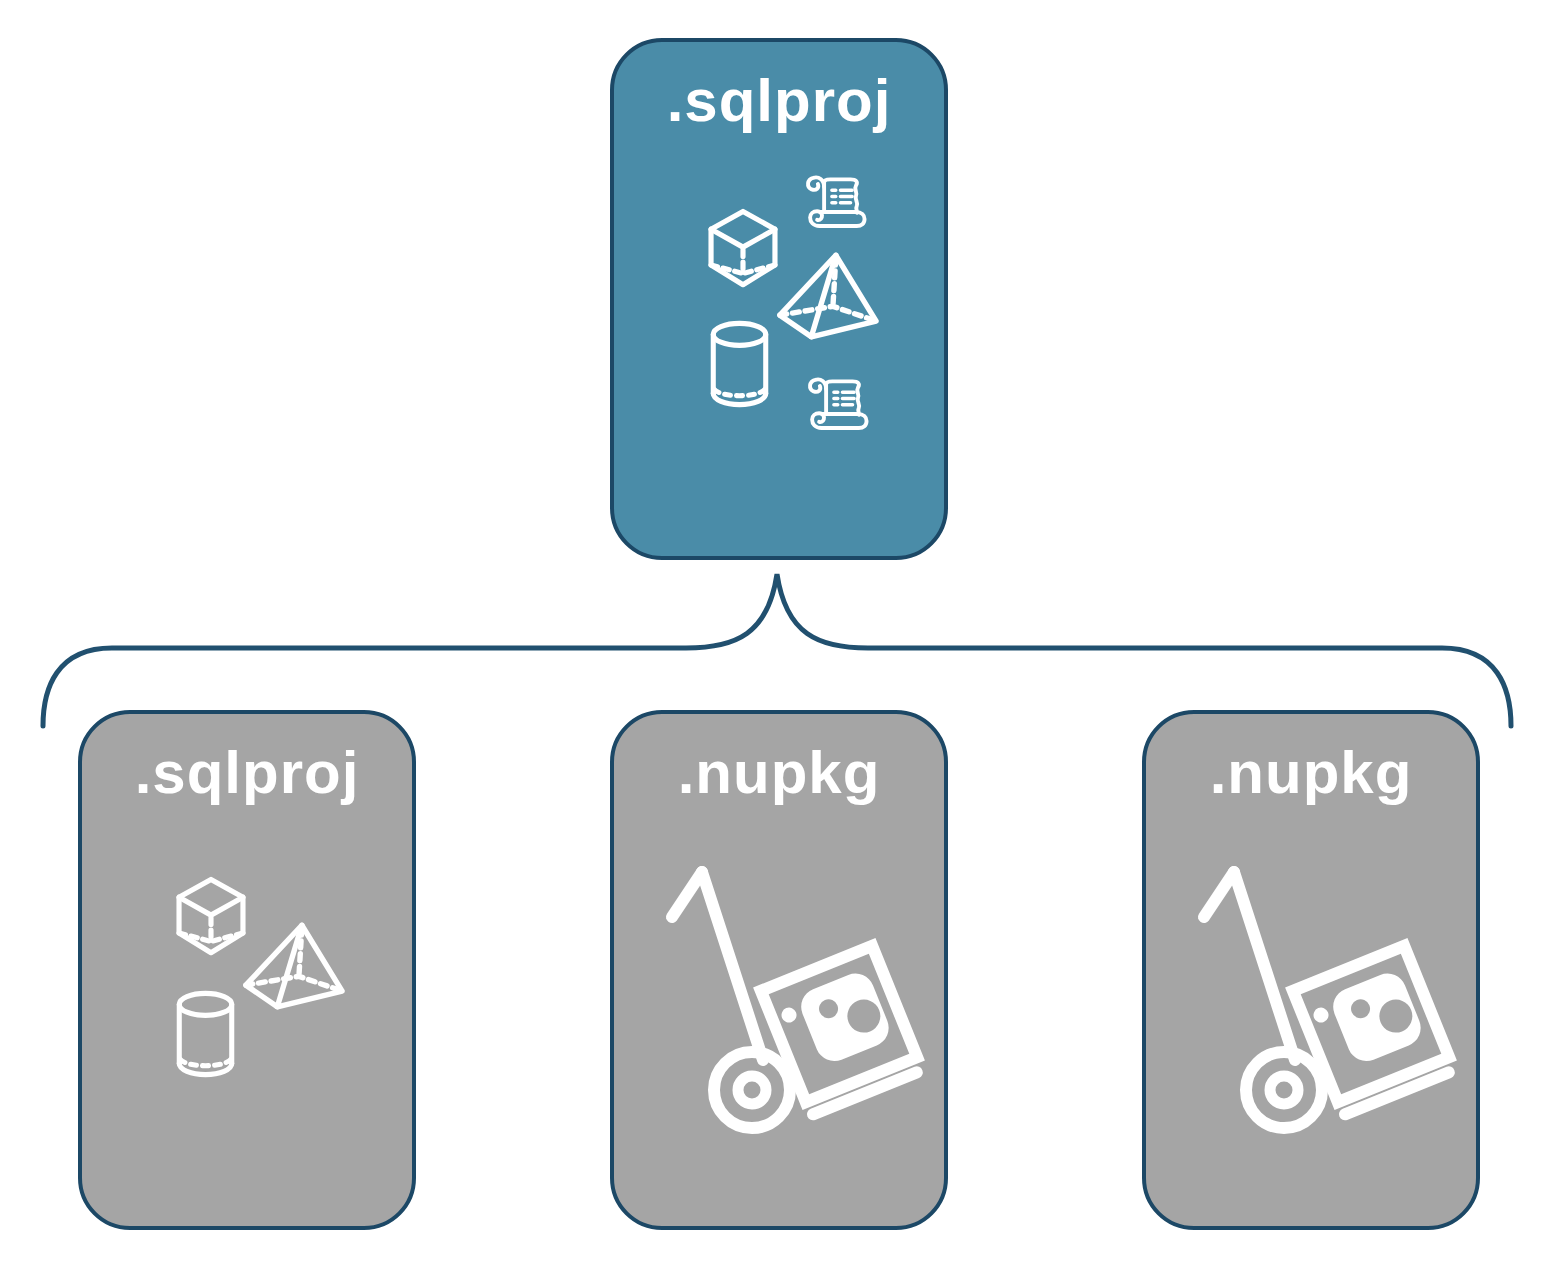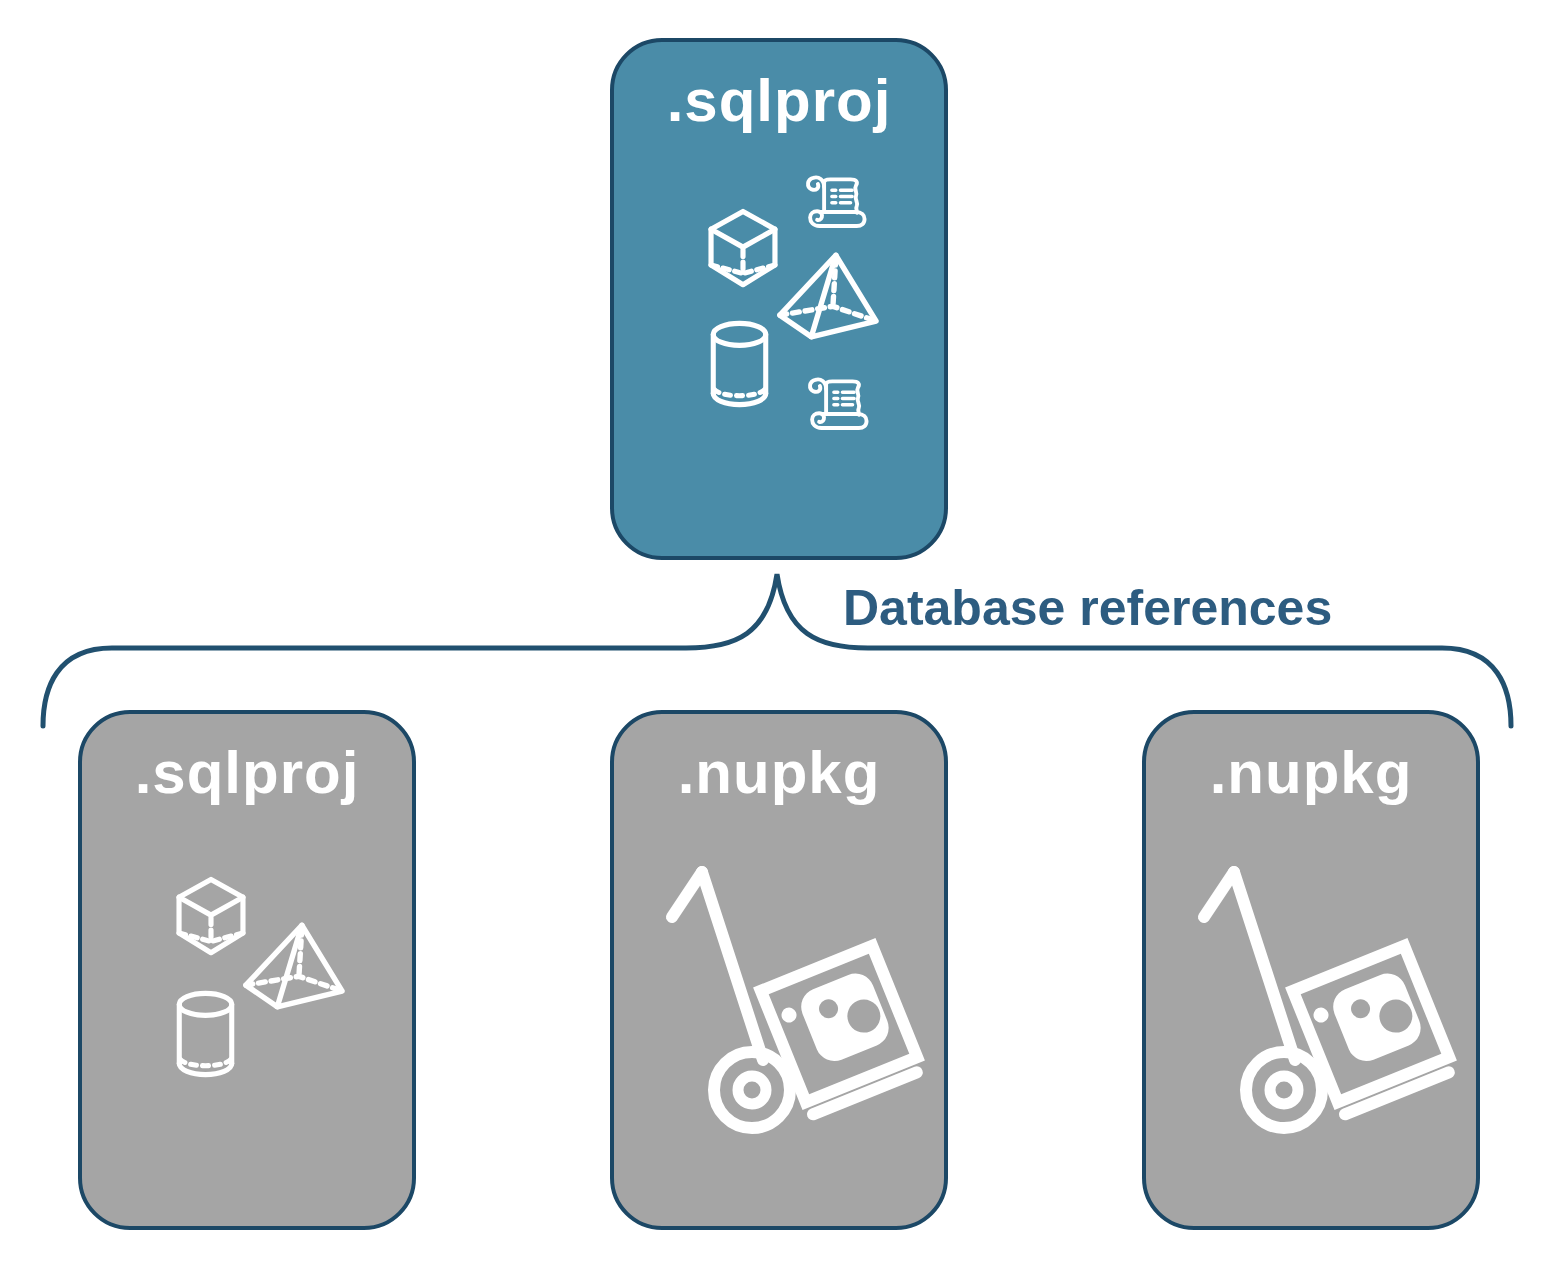--- a/index.html
+++ b/index.html
@@ -144,21 +144,20 @@
       </svg>
     <svg class="icon" style="left:184px;top:330px" width="78" height="70">
         <use href="#sym-scroll"></use>
       </svg>
   </div>
 
   <svg class="brace-svg" viewBox="0 0 1566 1274">
     <path d="M43,726 C43,688 57,648 112,648 L686,648 C736,648 768,634 777,574 C786,634 818,648 868,648 L1442,648 C1497,648 1511,688 1511,726" fill="none" stroke="#21506F" stroke-width="5" stroke-linecap="round"></path>
   </svg>
 
-  <div class="edge-label">Database references</div>
 
   <div class="node node-child node-child-1">
     <div class="node-title">.sqlproj</div>
     <svg class="icon" style="left:82px;top:156px" width="94" height="94">
         <use href="#sym-cube"></use>
       </svg>
     <svg class="icon" style="left:158px;top:206px" width="108" height="94">
         <use href="#sym-pyramid"></use>
       </svg>
     <svg class="icon" style="left:86px;top:276px" width="75" height="88">

